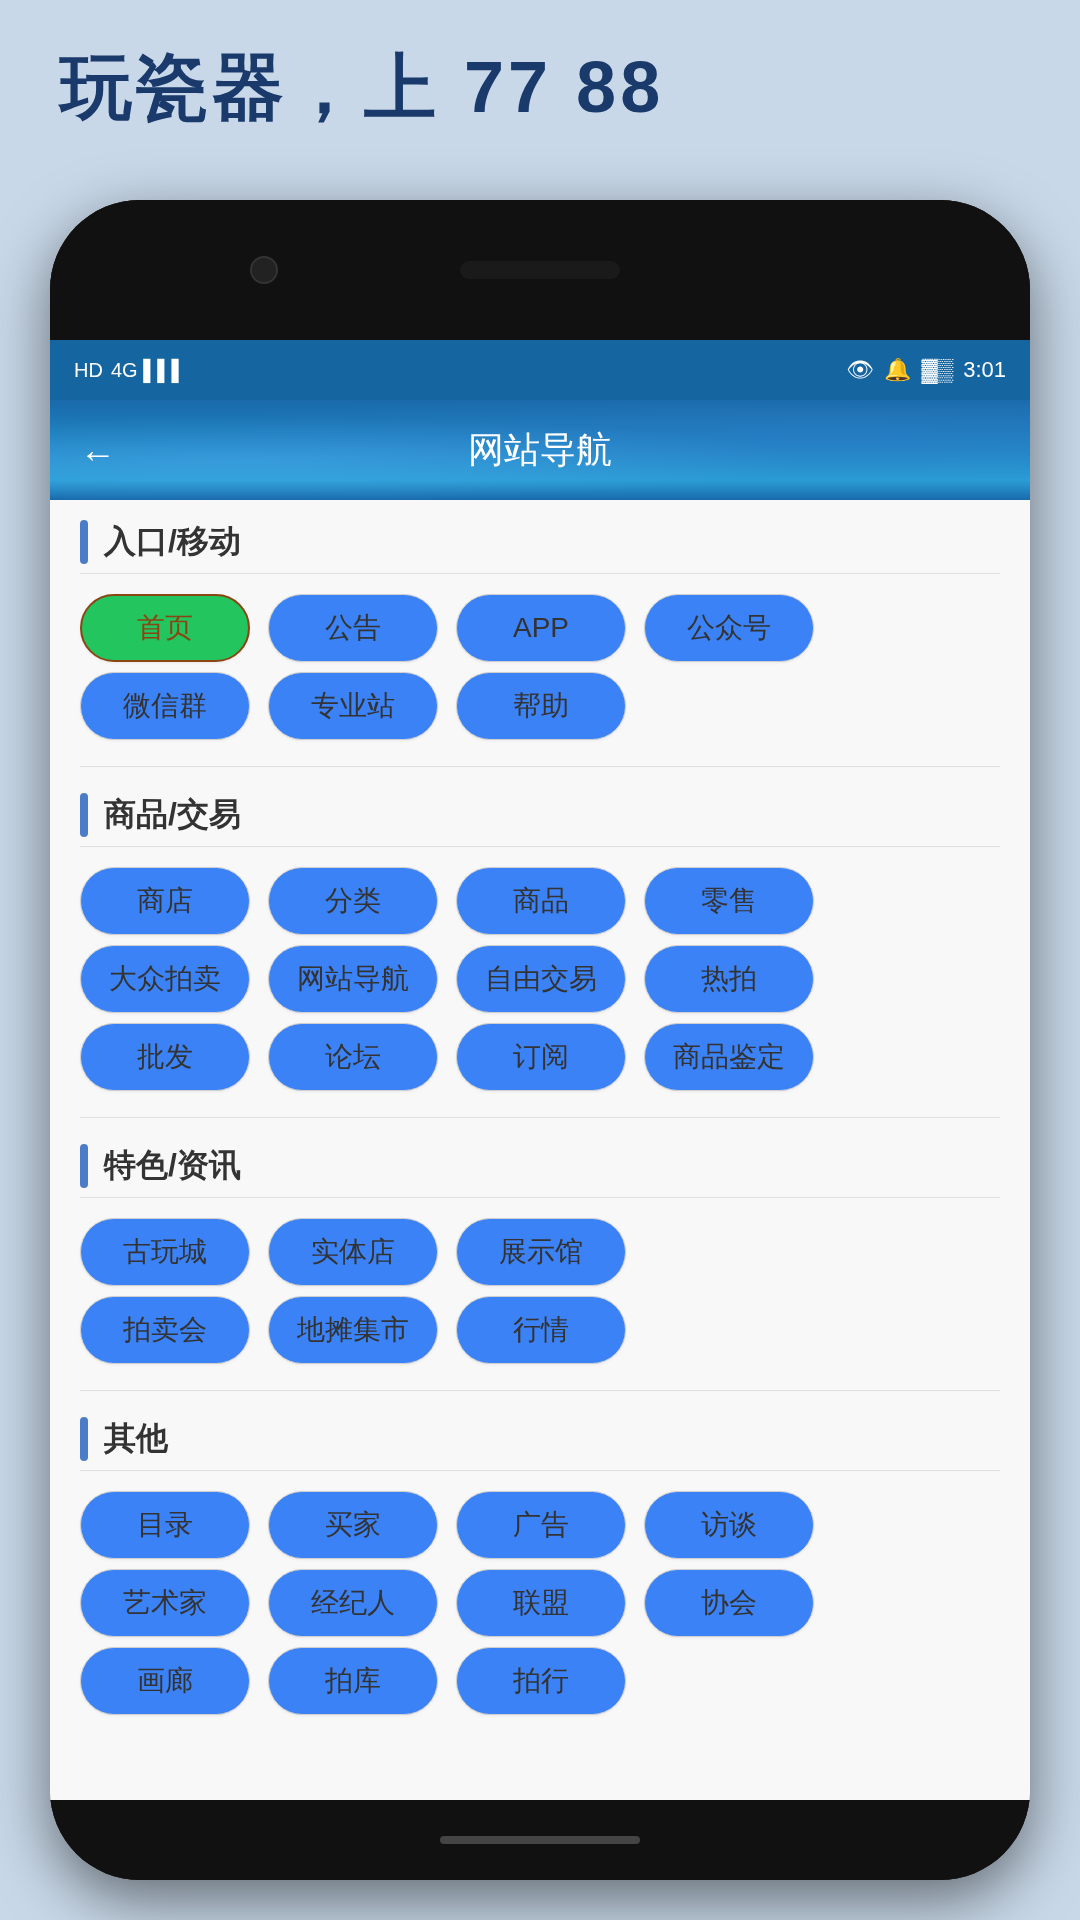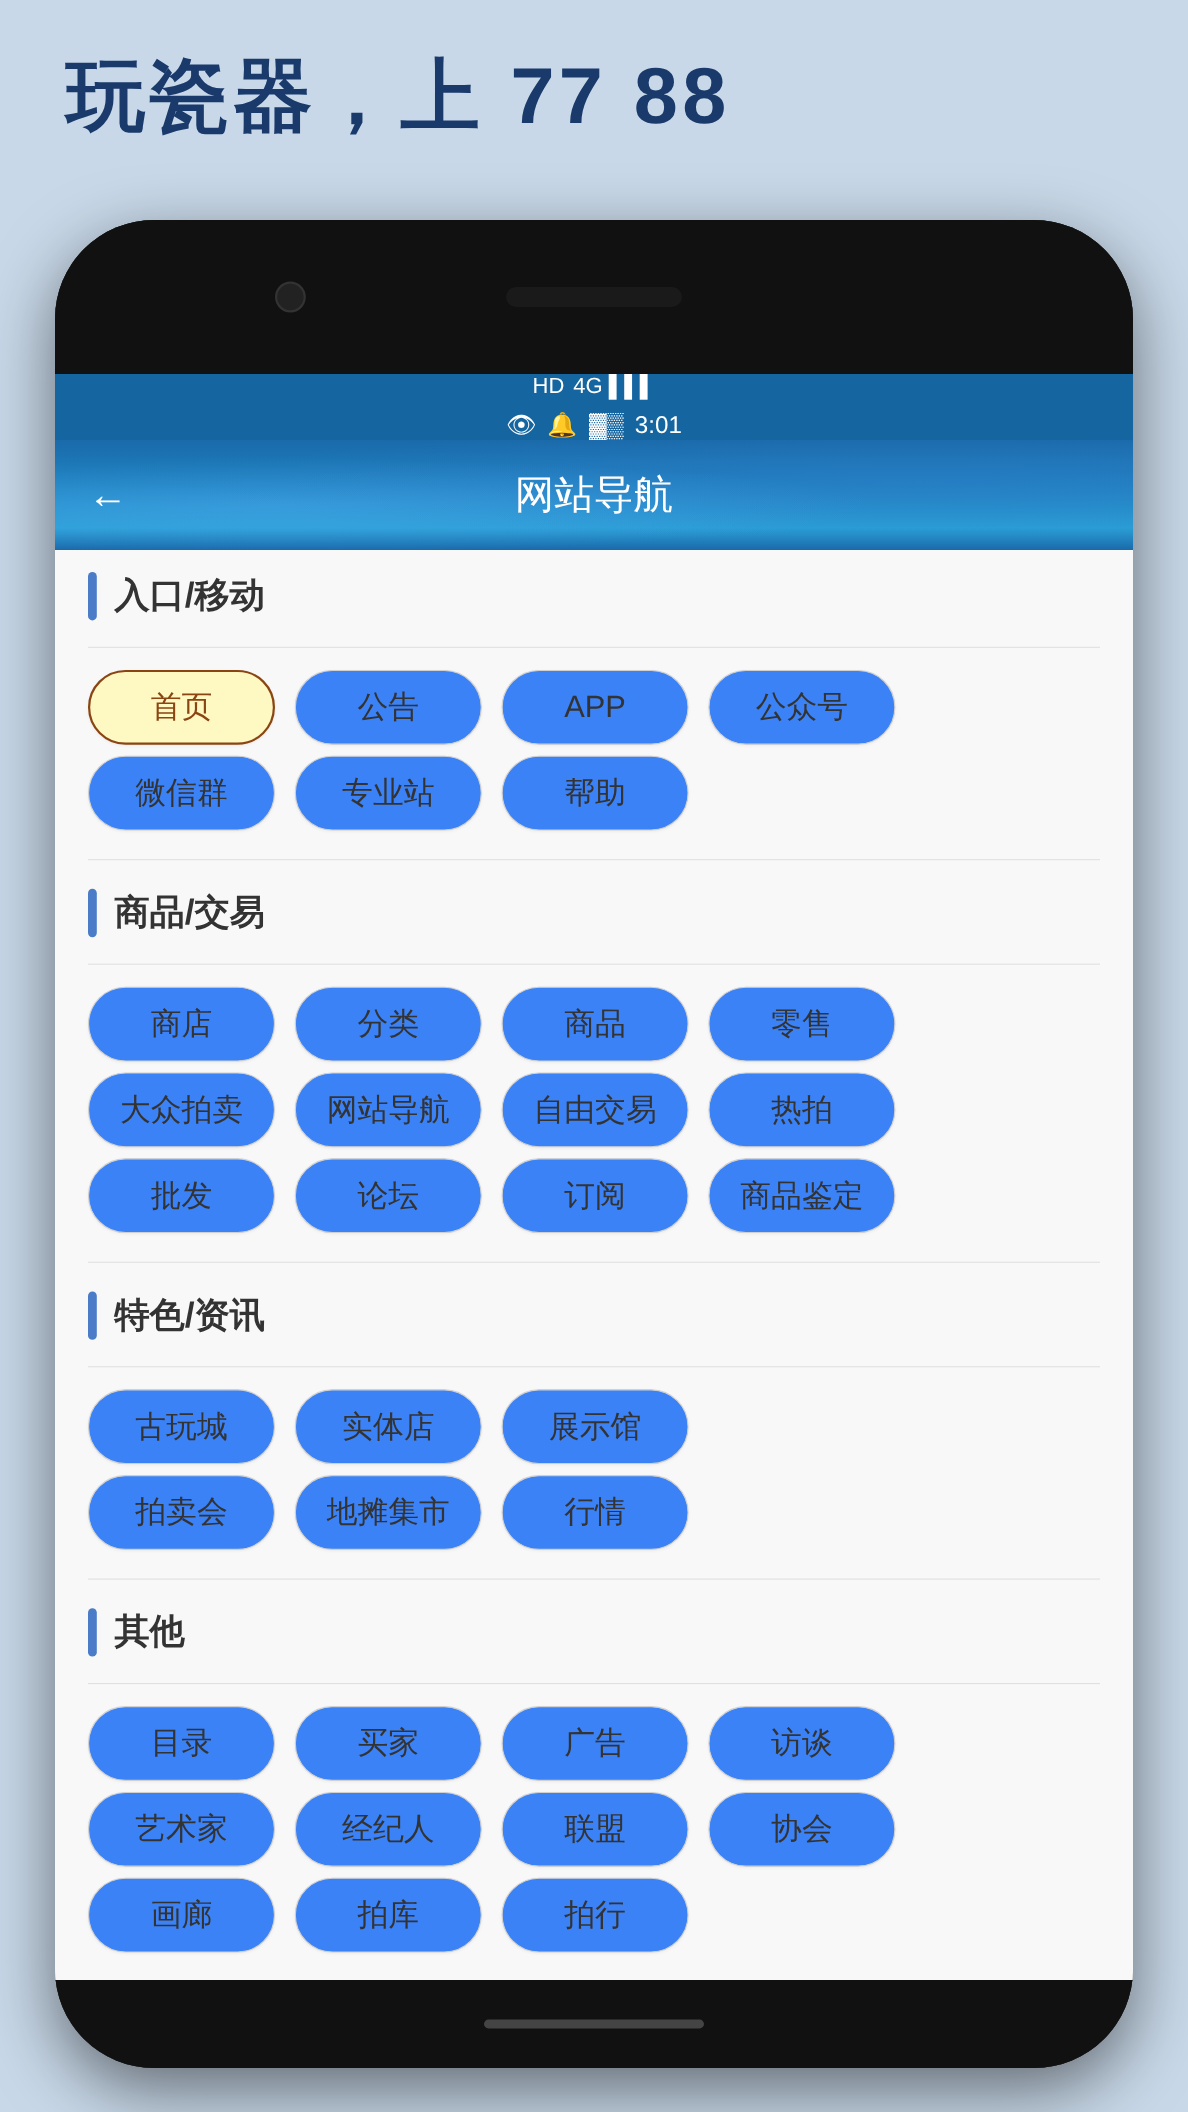--- a/index.html
+++ b/index.html
@@ -101,21 +101,20 @@
     .status-bar {
       width: 100%;
       height: 60px;
       background: #1565a0;
       display: flex;
       align-items: center;
       justify-content: space-between;
       padding: 0 24px;
       color: white;
       font-size: 22px;
-      flex-direction: column;
     }
     .status-left {
       display: flex;
       align-items: center;
       gap: 8px;
       font-size: 20px;
     }
     .status-right {
       display: flex;
       align-items: center;
@@ -174,21 +173,21 @@
     
     .section {
       padding: 20px 30px 10px;
     }
 
     .section-header {
       display: flex;
       align-items: center;
       gap: 16px;
       margin-bottom: 20px;
-      padding-bottom: 24px;
+      padding-bottom: 9px;
       border-bottom: 1px solid #e0e0e0;
     }
     .section-indicator {
       width: 8px;
       height: 44px;
       background: #4a7cc7;
       border-radius: 4px;
       flex-shrink: 0;
     }
     .section-title {
@@ -217,21 +216,21 @@
       font-size: 28px;
       color: #333;
       cursor: pointer;
       padding: 0 24px;
       box-shadow: 0 1px 3px rgba(0,0,0,0.06);
     }
     .nav-btn.active {
       border-color: #8B4513;
       border-width: 2px;
       color: #8B4513;
-      background: #fef9c3;
+      background: #22c55e;
     }
 
     .divider {
       height: 1px;
       background: #e0e0e0;
       margin: 6px 30px;
     }
   </style>
 </head>
 <body>

